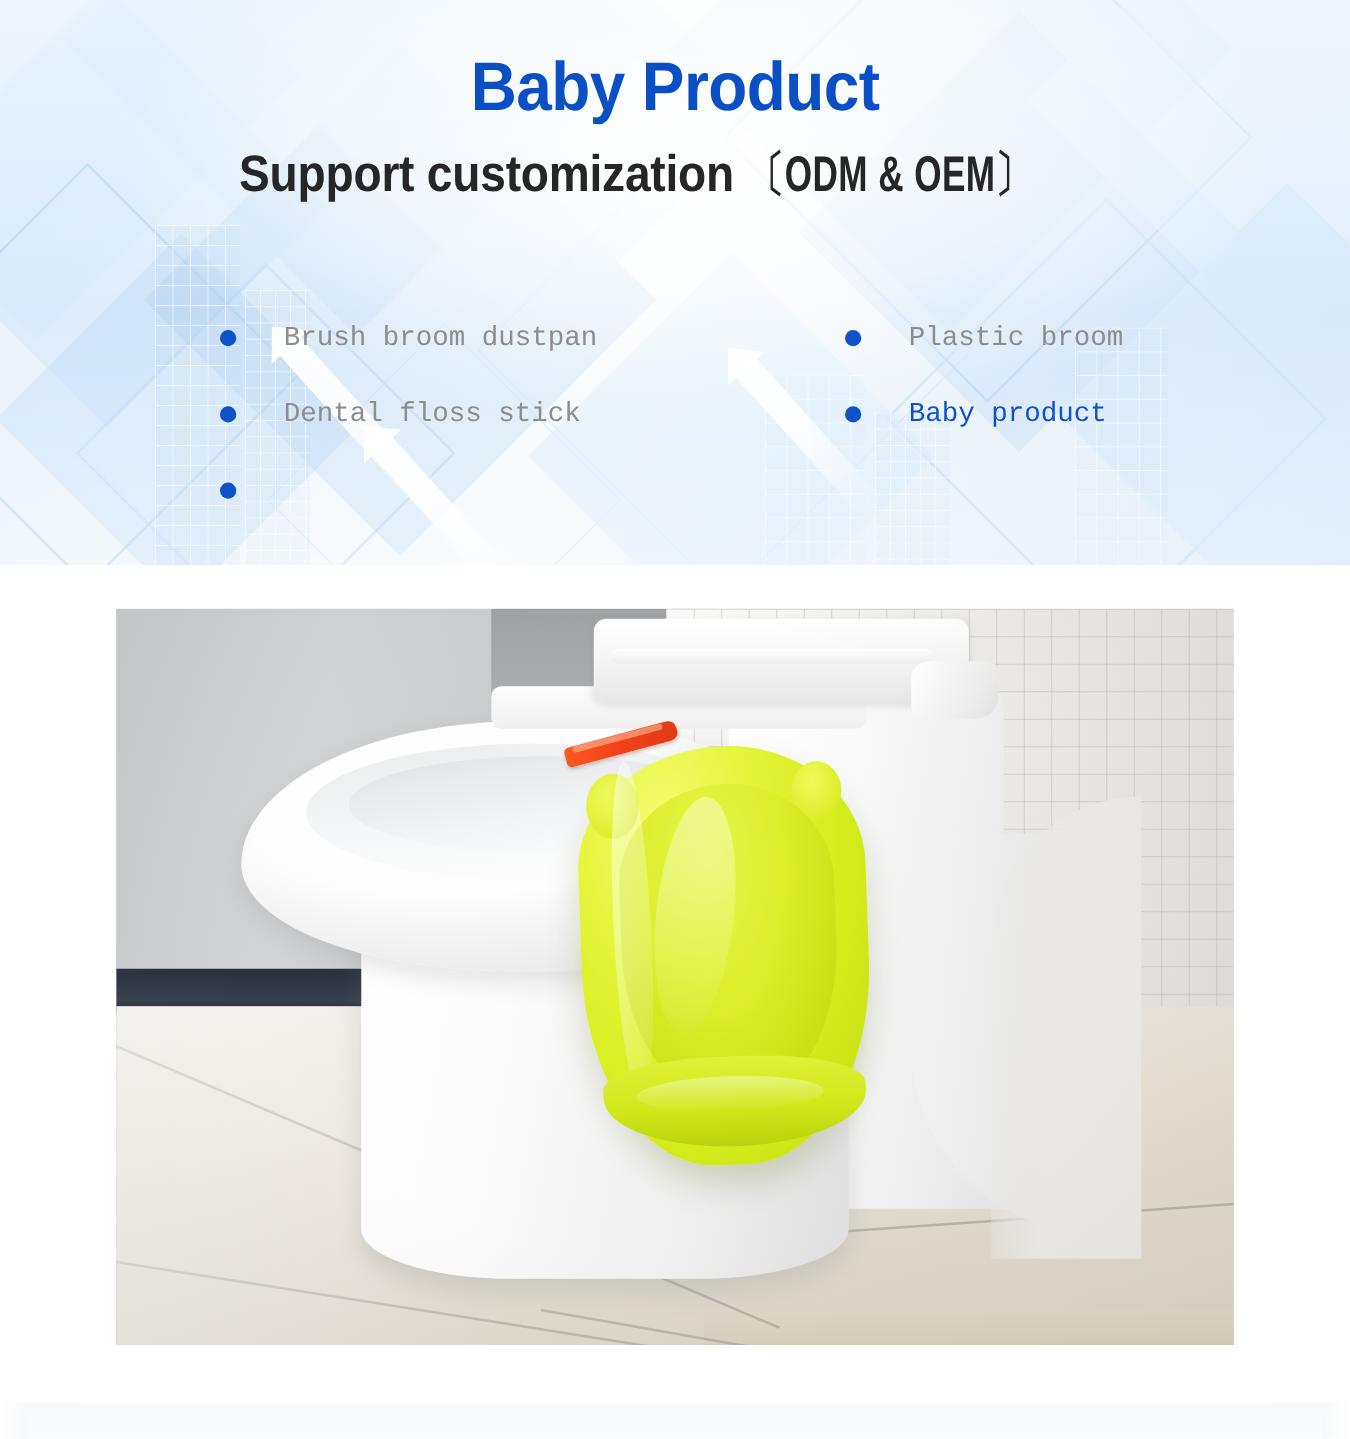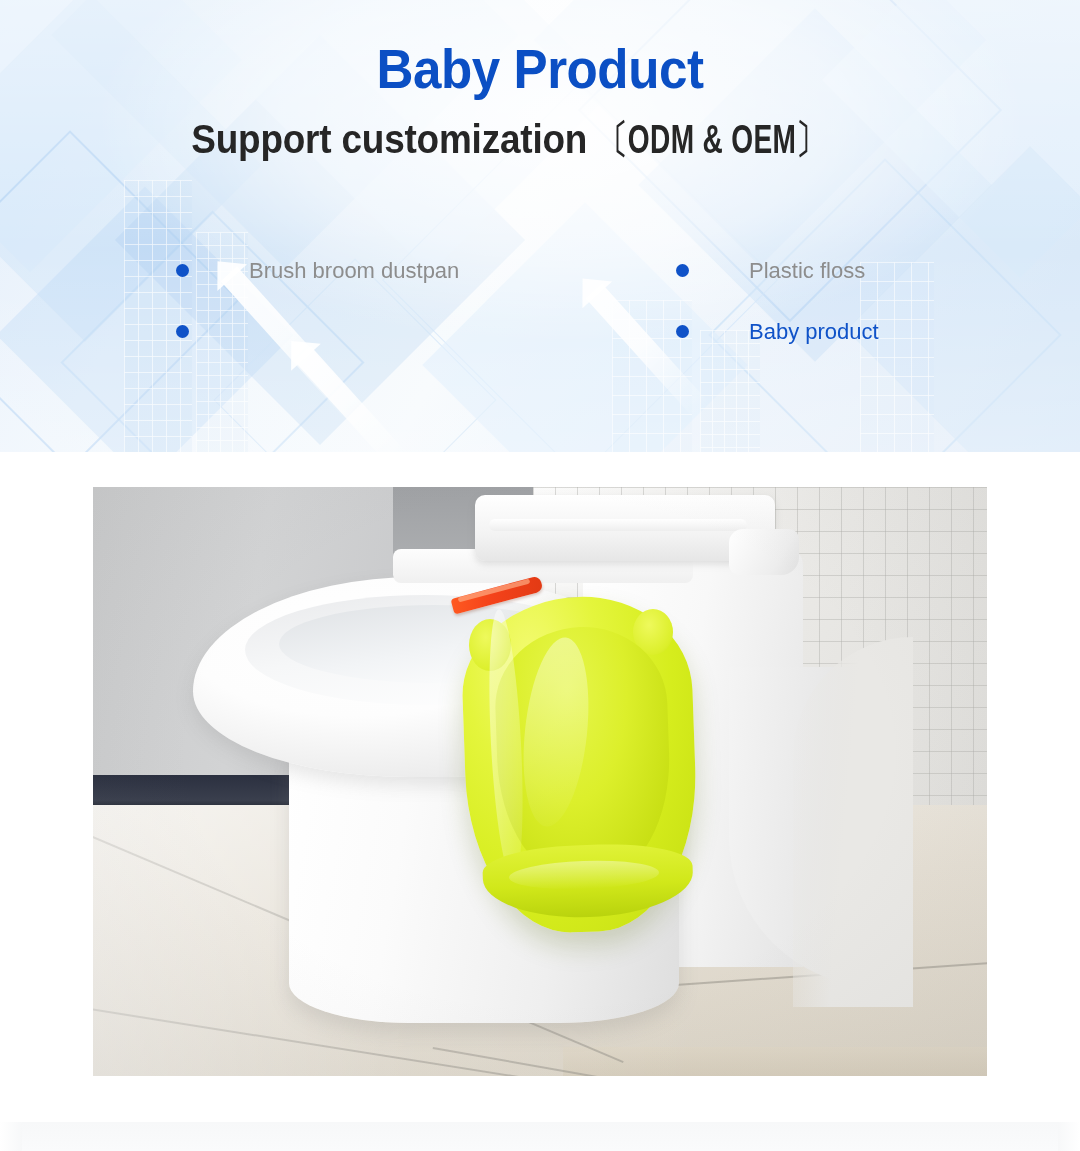--- a/index.html
+++ b/index.html
@@ -149,25 +149,26 @@
     height: 61px;
   }
   .feat-bullet {
     width: 13px;
     height: 13px;
     border-radius: 50%;
     background: #0f52c8;
     flex: 0 0 auto;
   }
   .feat-label {
-    margin-left: 60px;
+    margin-left: 38px;
     font-size: 22px;
     line-height: 1;
     color: #8d8d8d;
     white-space: nowrap;
+    font-family: Liberation Mono, monospace;
   }
   .feat-item.active .feat-label { color: #0f52c8; }
 
   
   .photo-card {
     position: absolute;
     left: 62px;
     top: 452px;
     width: 956px;
     height: 670px;
@@ -418,27 +419,31 @@
 
   <div class="features">
 
     <div class="feat-col left">
       <div class="feat-item">
         <span class="feat-bullet"></span>
         <span class="feat-label">Brush broom dustpan</span>
       </div>
       <div class="feat-item">
         <span class="feat-bullet"></span>
+        <span class="feat-label">Dental floss stick</span>
+      </div>
+      <div class="feat-item">
+        <span class="feat-bullet"></span>
       </div>
     </div>
 
     <div class="feat-col right">
       <div class="feat-item">
         <span class="feat-bullet"></span>
-        <span class="feat-label">Plastic floss</span>
+        <span class="feat-label">Plastic broom</span>
       </div>
       <div class="feat-item active">
         <span class="feat-bullet"></span>
         <span class="feat-label">Baby product</span>
       </div>
     </div>
 
   </div>
 
   <div class="photo-card">

